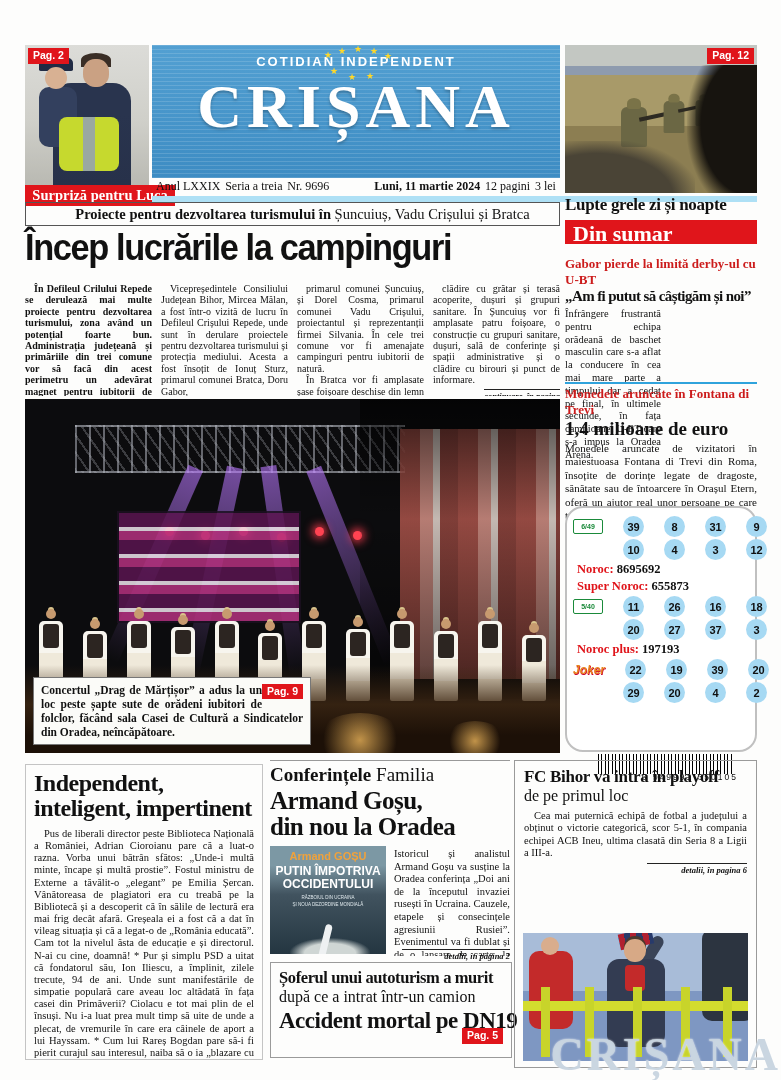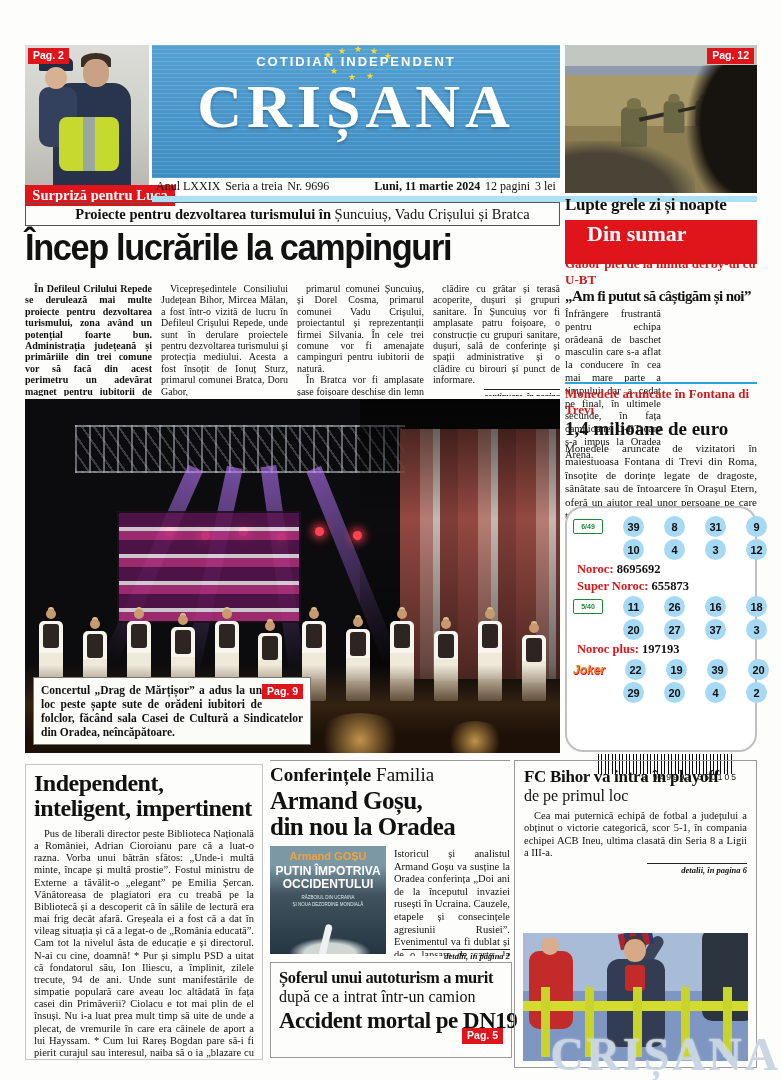--- a/index.html
+++ b/index.html
@@ -35,22 +35,22 @@
   .bluebar{left:152px;top:196px;width:605px;height:6px;background:#aee0f5;}
   
   .photo-war{left:565px;top:45px;width:192px;height:148px;overflow:hidden;
              background:linear-gradient(180deg,#c3c7c2 0 14%,#8e9bae 14% 20%,#a89a69 20% 55%,#8c7e52 55% 100%);}
   .soldier{position:absolute;width:26px;height:40px;background:#6b6744;border-radius:6px 6px 2px 2px;}
   .soldier::before{content:"";position:absolute;top:-9px;left:6px;width:14px;height:11px;background:#7a7348;border-radius:50% 50% 20% 20%;}
   .soldier::after{content:"";position:absolute;top:8px;left:18px;width:26px;height:4px;background:#2d2a22;transform:rotate(-12deg);}
   .war-dark{position:absolute;right:-20px;top:20px;width:90px;height:150px;background:radial-gradient(ellipse at 70% 40%,#17140f 0 55%,rgba(23,20,15,0) 72%);}
   .war-dirt{position:absolute;left:-10px;bottom:-18px;width:140px;height:70px;background:radial-gradient(ellipse at 30% 80%,#4a4436 0 55%,rgba(74,68,54,0) 75%);}
   .war-headline{left:565px;top:195px;width:192px;font:bold 17px "Liberation Serif",serif;letter-spacing:-0.3px;}
-  .din-sumar{left:565px;top:220px;width:192px;height:44px;background:#e0151b;color:#fff;
-             font:bold 22px "Liberation Serif",serif;line-height:28px;padding-left:22px;box-sizing:border-box;}
+  .din-sumar{left:565px;top:220px;width:192px;height:24px;background:#e0151b;color:#fff;
+             font:bold 22px "Liberation Serif",serif;line-height:28px;padding-left:8px;box-sizing:border-box;}
   
   .kicker-box{left:25px;top:202px;width:535px;height:24px;border:1px solid #555;box-sizing:border-box;
               font:14.5px "Liberation Serif",serif;line-height:22px;padding-left:20px;white-space:nowrap;overflow:hidden;text-align:center;}
   .kicker-box b{font-weight:bold;}
   .lead-headline{left:25px;top:227px;width:560px;font:800 37px "Liberation Sans",sans-serif;
                  letter-spacing:-1.5px;transform:scaleX(.93);transform-origin:left top;white-space:nowrap;}
   .lead-cols{left:25px;top:283px;width:535px;height:113px;display:flex;gap:9px;overflow:hidden;}
   .lead-col{flex:1;font:10px "Liberation Serif",serif;line-height:1.14;text-align:justify;}
   .lead-col p{margin:0;text-indent:9px;}
   .lead-intro{font-weight:bold;}

